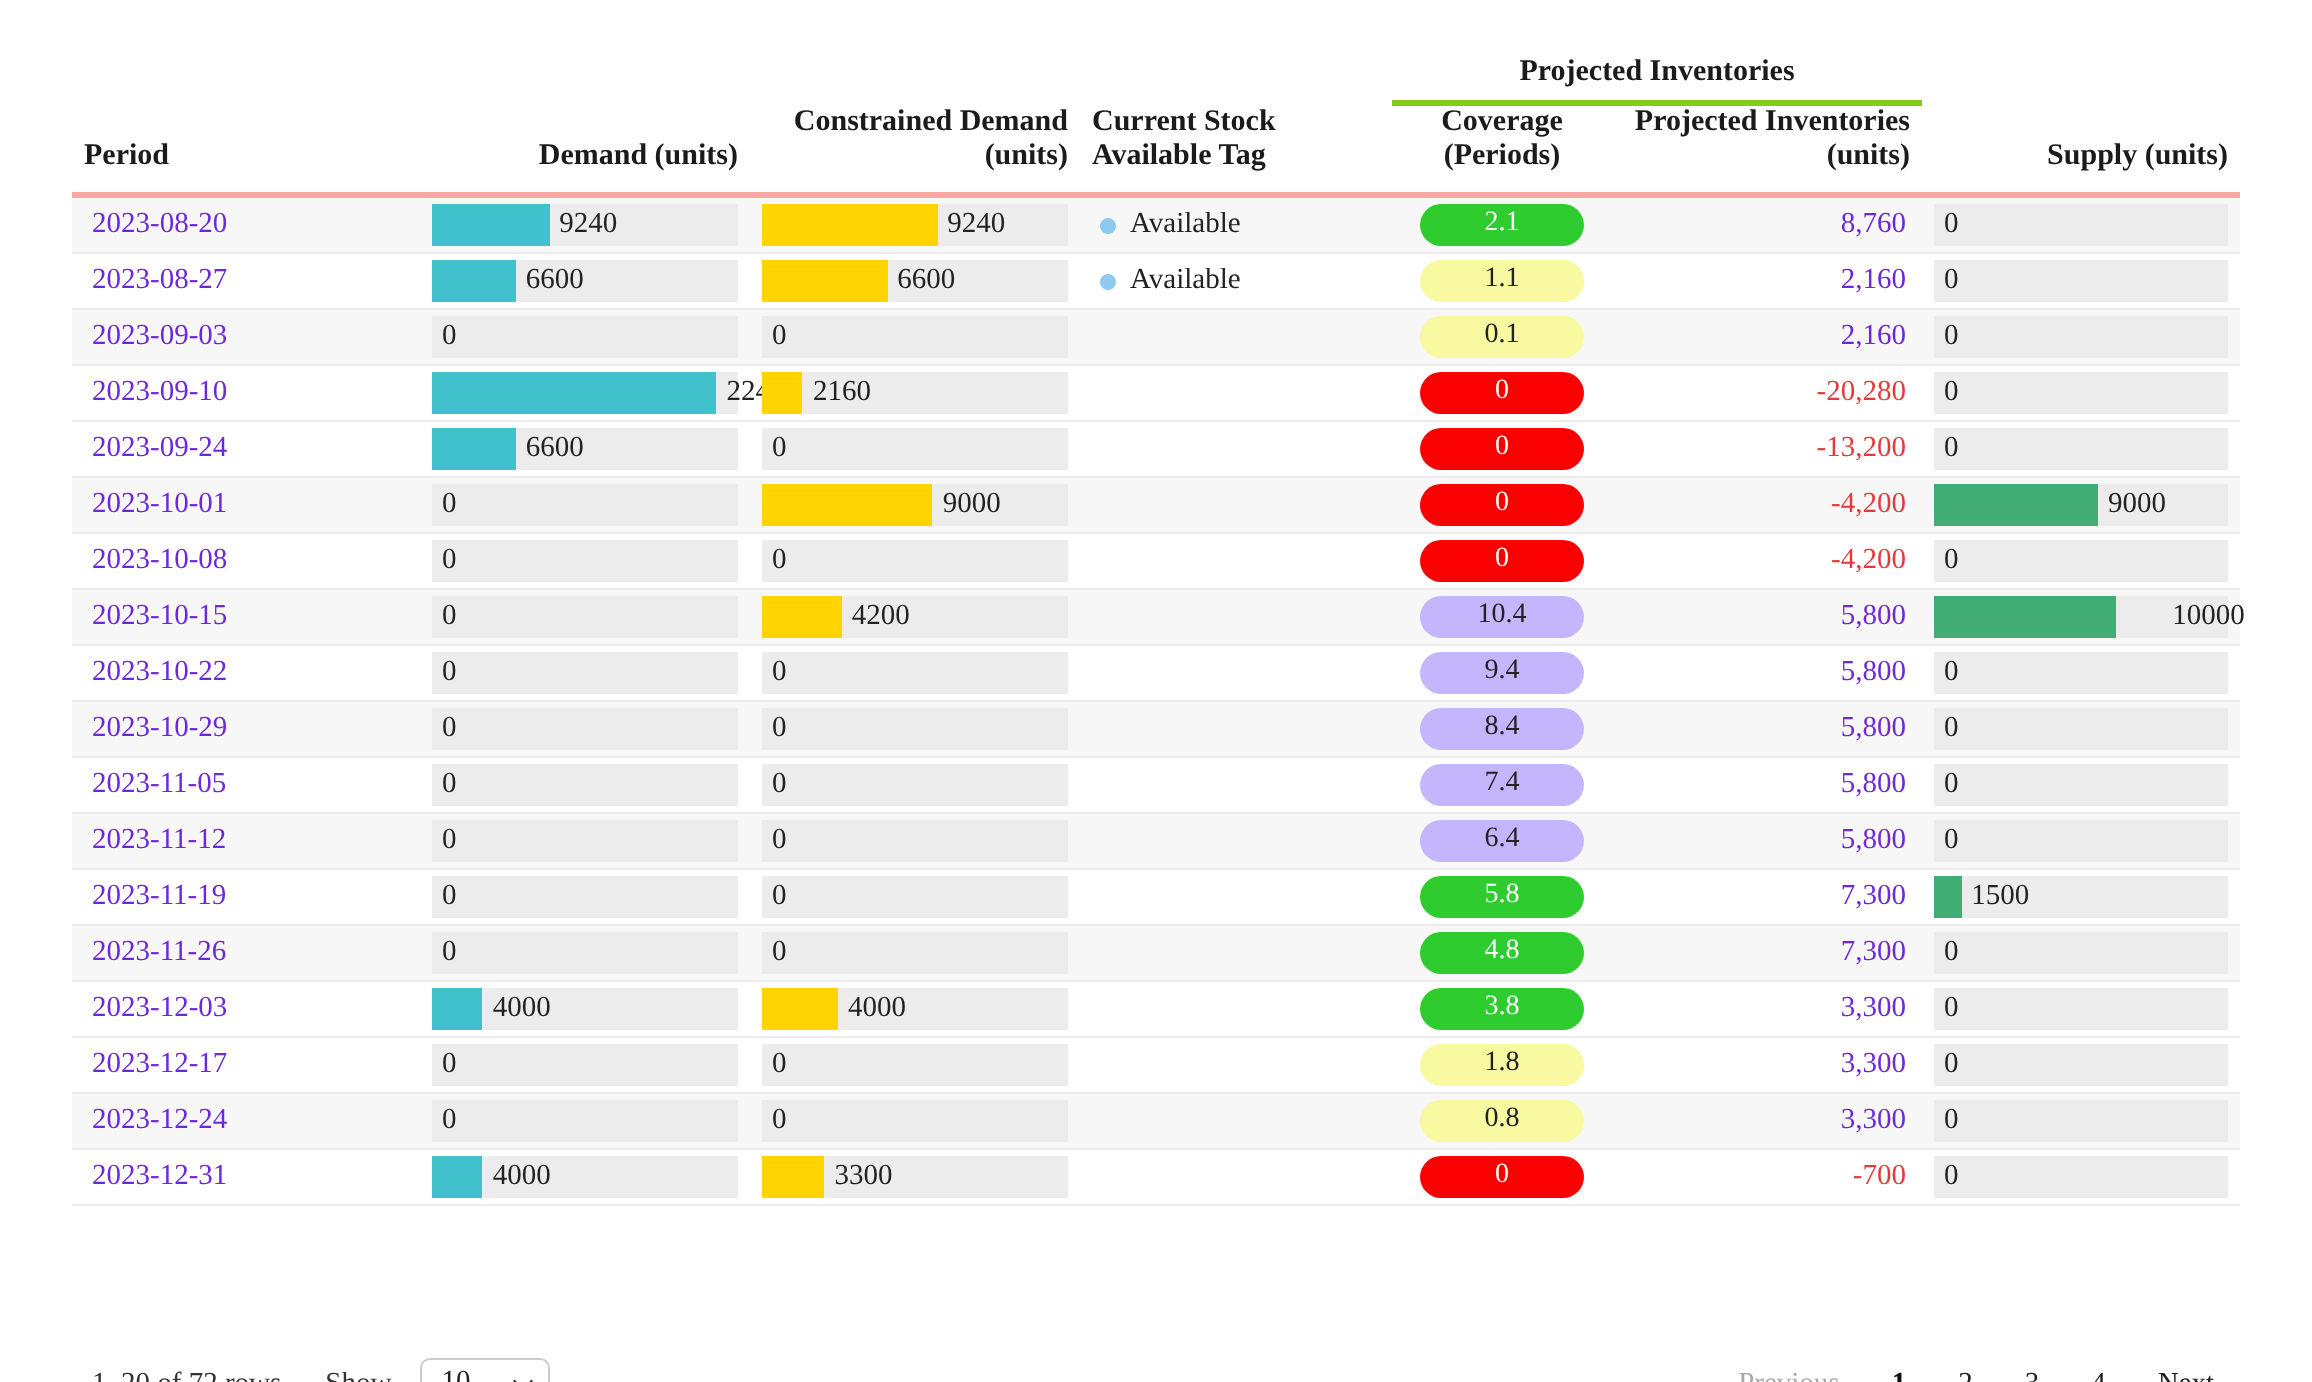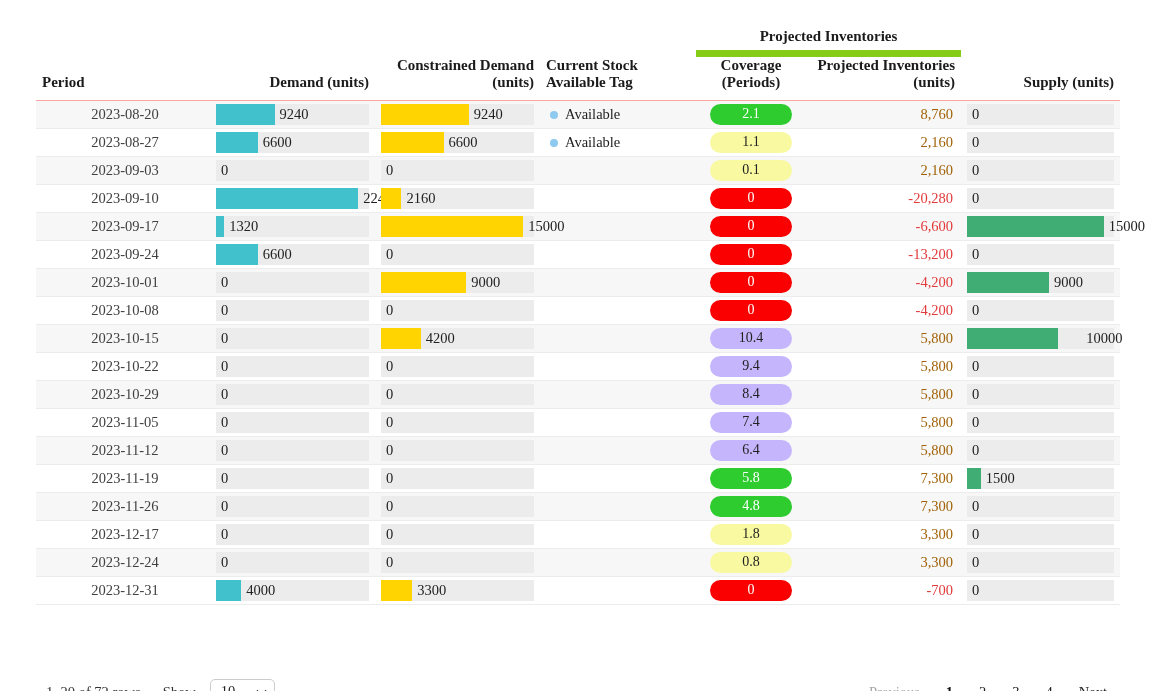--- a/index.html
+++ b/index.html
@@ -39,25 +39,25 @@
     vertical-align: bottom;
     line-height: 1.18;
   }
   tr.group-row th {
     padding: 0 6px 4px 6px;
     font-size: 15px;
     text-align: center;
     vertical-align: bottom;
   }
   th.group-span {
-    border-bottom: 7px solid #84cc16;
+    border-bottom: 3px solid #84cc16;
   }
   th.spacer { border: none; }
   tr.label-row th {
-    border-bottom: 1px solid #fca5a5;
+    border-bottom: 3px solid #fca5a5;
     padding-bottom: 8px;
   }
   th.al { text-align: left; }
   th.ar { text-align: right; }
   th.ac { text-align: center; }
 
   
   col.c-period   { width: 174px; }
   col.c-demand   { width: 165px; }
   col.c-cdemand  { width: 165px; }
@@ -71,24 +71,23 @@
   tbody tr.odd  { background: #f7f7f7; }
   tbody tr.even { background: #ffffff; }
   tbody td {
     padding: 0 6px;
     font-size: 14.5px;
     vertical-align: middle;
     border-bottom: 1px solid #ececec;
     height: 27px;
   }
   td.period {
-    color: #404040;
+    color: #6d28d9;
     padding-left: 10px;
     white-space: nowrap;
-    text-align: center;
   }
 
   
   .bartrack {
     position: relative;
     height: 21px;
     background: #ececec;
     width: 100%;
     box-sizing: border-box;
   }
@@ -145,21 +144,21 @@
   .badge.orange { background: #c4b5fd; color: #222222; }
   .badge.red    { background: #fb0000; color: #ffffff; }
 
   
   td.projcell {
     text-align: right;
     font-size: 14.5px;
     padding-right: 8px;
     white-space: nowrap;
   }
-  .pos { color: #a16207; }
+  .pos { color: #6d28d9; }
   .neg { color: #e23a3a; }
 
   
   .footer {
     position: absolute;
     left: 36px;
     right: 36px;
     bottom: 14px;
     display: flex;
     align-items: center;
@@ -348,44 +347,20 @@
           </td>
           <td></td>
           <td class="covcell"><span class="badge red">0</span></td>
           <td class="projcell"><span class="neg">-20,280</span></td>
           <td>
             <div class="bartrack">
               <span class="barlabel" style="left: 0%;">0</span>
             </div>
           </td>
         </tr>
-        <tr class="odd">
-          <td class="period">2023-09-17</td>
-          <td>
-            <div class="bartrack">
-              <div class="barfill demand" style="width: 5.47059%;"></div>
-              <span class="barlabel" style="left: 5.47059%;">1320</span>
-            </div>
-          </td>
-          <td>
-            <div class="bartrack">
-              <div class="barfill cdemand" style="width: 93%;"></div>
-              <span class="barlabel" style="left: 93%;">15000</span>
-            </div>
-          </td>
-          <td></td>
-          <td class="covcell"><span class="badge red">0</span></td>
-          <td class="projcell"><span class="neg">-6,600</span></td>
-          <td>
-            <div class="bartrack">
-              <div class="barfill supply" style="width: 93%;"></div>
-              <span class="barlabel" style="left: 93%;">15000</span>
-            </div>
-          </td>
-        </tr>
         <tr class="even">
           <td class="period">2023-09-24</td>
           <td>
             <div class="bartrack">
               <div class="barfill demand" style="width: 27.3529%;"></div>
               <span class="barlabel" style="left: 27.3529%;">6600</span>
             </div>
           </td>
           <td>
             <div class="bartrack">
@@ -582,20 +557,43 @@
             </div>
           </td>
           <td>
             <div class="bartrack">
               <span class="barlabel" style="left: 0%;">0</span>
             </div>
           </td>
           <td></td>
           <td class="covcell"><span class="badge green">4.8</span></td>
           <td class="projcell"><span class="pos">7,300</span></td>
+          <td>
+            <div class="bartrack">
+              <span class="barlabel" style="left: 0%;">0</span>
+            </div>
+          </td>
+        </tr>
+        <tr class="even">
+          <td class="period">2023-12-03</td>
+          <td>
+            <div class="bartrack">
+              <div class="barfill demand" style="width: 16.5775%;"></div>
+              <span class="barlabel" style="left: 16.5775%;">4000</span>
+            </div>
+          </td>
+          <td>
+            <div class="bartrack">
+              <div class="barfill cdemand" style="width: 24.8%;"></div>
+              <span class="barlabel" style="left: 24.8%;">4000</span>
+            </div>
+          </td>
+          <td></td>
+          <td class="covcell"><span class="badge green">3.8</span></td>
+          <td class="projcell"><span class="pos">3,300</span></td>
           <td>
             <div class="bartrack">
               <span class="barlabel" style="left: 0%;">0</span>
             </div>
           </td>
         </tr>
         <tr class="even">
           <td class="period">2023-12-17</td>
           <td>
             <div class="bartrack">

